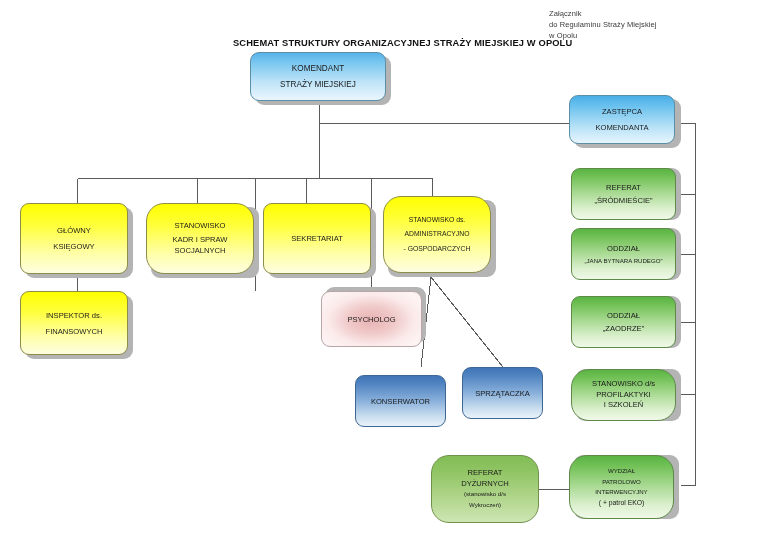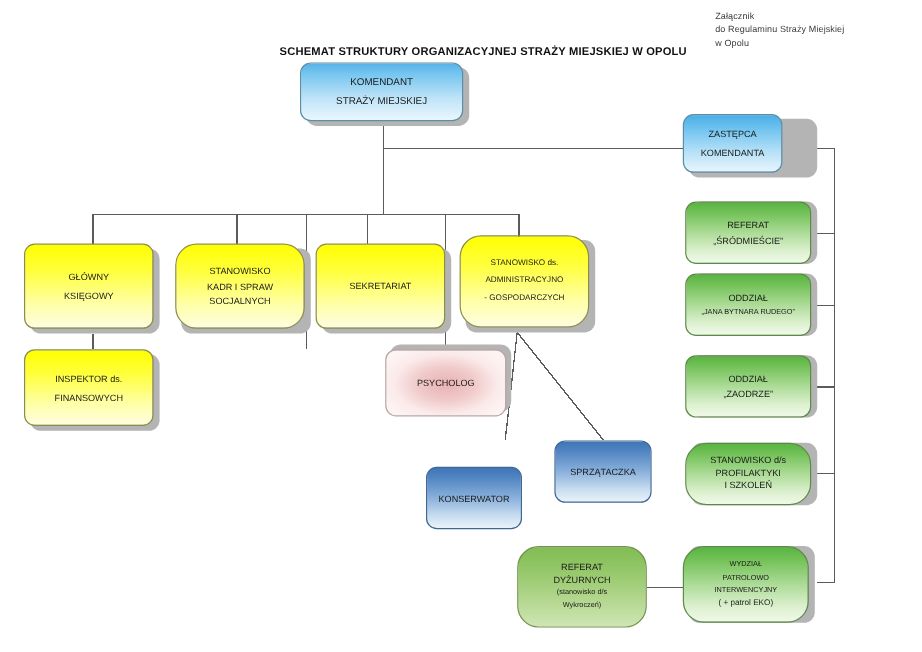--- a/index.html
+++ b/index.html
@@ -12,21 +12,20 @@
   #stage{position:relative;width:768px;height:543px;}
 
   
   .annot{
     position:absolute;
     font-size:7.5px;
     line-height:11px;
     color:#3a3a3a;
     white-space:pre-line;
     letter-spacing:.1px;
-    margin-left:47px;
   }
   .chart-title{
     position:absolute;
     font-size:9.3px;
     font-weight:bold;
     color:#111;
     letter-spacing:.15px;
     white-space:nowrap;
   }
 
@@ -148,21 +147,21 @@
   </svg>
 
   <div class="shadow" style="left:255px;top:56px;width:136px;height:49px;"></div>
   <div class="node blue-top" style="left:250px;top:52px;width:136px;height:49px;">
     <span class="ln t10">KOMENDANT</span>
     <span class="gap3"></span>
     <span class="ln t10">STRAŻY MIEJSKIEJ</span>
   </div>
 
   <div class="shadow" style="left:574px;top:99px;width:107px;height:49px;"></div>
-  <div class="node blue-deputy" style="left:569px;top:95px;width:83px;height:49px;">
+  <div class="node blue-deputy" style="left:569px;top:95px;width:106px;height:49px;">
     <span class="ln t9">ZASTĘPCA</span>
     <span class="gap3"></span>
     <span class="ln t9">KOMENDANTA</span>
   </div>
 
   <div class="shadow" style="left:25px;top:207px;width:108px;height:71px;"></div>
   <div class="node yellow" style="left:20px;top:203px;width:108px;height:71px;align-items:center;">
     <span class="ln t9">GŁÓWNY</span>
     <span class="gap3"></span>
     <span class="ln t9">KSIĘGOWY</span>
@@ -196,21 +195,21 @@
     <span class="gap3"></span>
     <span class="ln t9">FINANSOWYCH</span>
   </div>
 
 
   <div class="shadow" style="left:325px;top:287px;width:101px;height:56px;"></div>
   <div class="node pink" style="left:321px;top:291px;width:101px;height:56px;">
     <span class="ln t9">PSYCHOLOG</span>
   </div>
 
-  <div class="node steel" style="left:355px;top:389px;width:80px;height:52px;">
+  <div class="node steel" style="left:355px;top:375px;width:91px;height:52px;">
     <span class="ln t9">KONSERWATOR</span>
   </div>
 
   <div class="node steel" style="left:462px;top:367px;width:81px;height:52px;">
     <span class="ln t9">SPRZĄTACZKA</span>
   </div>
 
   <div class="shadow" style="left:576px;top:168px;width:105px;height:52px;"></div>
   <div class="node green" style="left:571px;top:168px;width:105px;height:52px;">
     <span class="ln t9">REFERAT</span>

